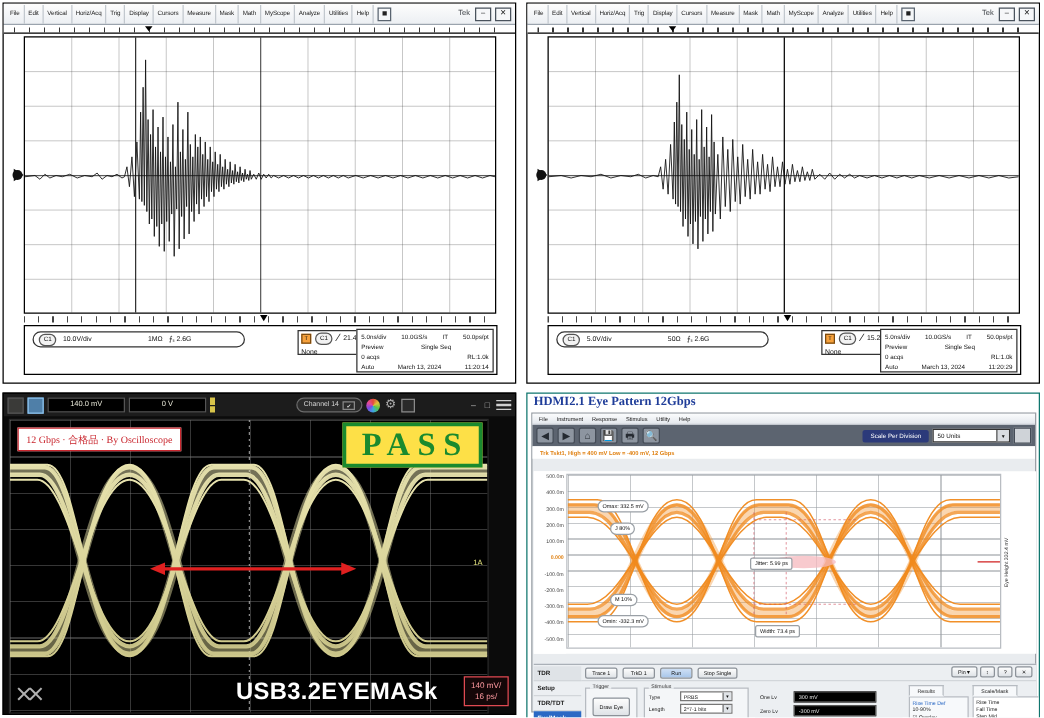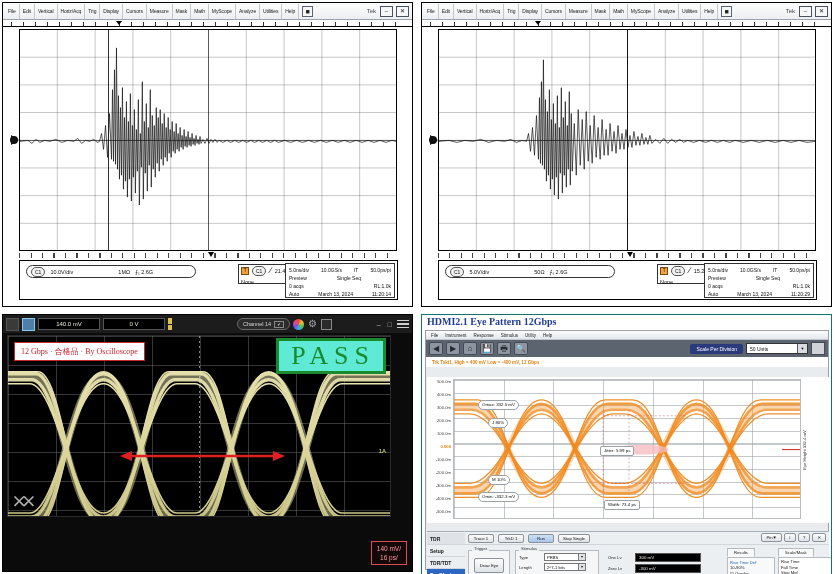--- a/index.html
+++ b/index.html
@@ -228,21 +228,21 @@
     width: 11px; height: 11px; border: 1px solid #8a8a8a; background: #2a2a2a;
   }
   .tb-spacer { flex: 1; }
   .tb-winbtn { color:#bbb; font-size: 7px; padding: 0 2px; }
   .tb-hamb { width: 12px; height: 11px; display:flex; flex-direction:column;
     justify-content:space-around; }
   .tb-hamb i { height: 1.5px; background: #cfcfcf; display:block; }
 
   .usb-screen {
     position: absolute; left: 4px; top: 20px;
-    width: 384px; height: 182px;
+    width: 384px; height: 236px;
     background: #000;
     border: 1px solid #2a2a2a;
     overflow: hidden;
     padding-left: 20px;
   }
   .usb-grid {
     position: absolute; inset: 0;
     background-image:
       repeating-linear-gradient(to right, rgba(120,120,120,.45) 0 1px, transparent 1px 48px),
       repeating-linear-gradient(to bottom, rgba(120,120,120,.45) 0 1px, transparent 1px 29px);
@@ -253,22 +253,22 @@
   }
   .usb-caption {
     position: absolute; left: 6px; top: 6px;
     background: #fff; border: 1px solid #c9252d;
     color: #c9252d; font-size: 8px;
     padding: 3px 6px; white-space: nowrap;
     font-family: "Liberation Serif", serif;
   }
   .pass-badge {
     position: absolute; right: 4px; top: 2px;
-    background: #5eead4; border: 3px solid #1a8a2e;
-    color: #1a8a2e; font-weight: normal;
+    background: #fde047; border: 3px solid #1a8a2e;
+    color: #1a8a2e; font-weight: bold;
     font-size: 26px; letter-spacing: 6px;
     padding: 1px 8px 2px 12px;
     font-family: "Liberation Serif", serif;
     line-height: 1.05;
   }
   .usb-arrow-wrap { position: absolute; left: 112px; top: 112px; width: 165px; height: 12px; }
   .usb-title {
     position: absolute; right: 62px; bottom: 6px;
     color: #fff; font-size: 19px; font-weight: bold; letter-spacing: .3px;
   }
@@ -762,20 +762,21 @@
           <line x1="10" y1="6" x2="155" y2="6" stroke="#e02020" stroke-width="2.6"></line>
           <polygon points="0,6 12,1 12,11" fill="#e02020"></polygon>
           <polygon points="165,6 153,1 153,11" fill="#e02020"></polygon>
         </svg>
       </div>
 
       <div class="usb-sidelabel">1A</div>
       <div class="usb-logo">⨉⨉</div>
     </div>
 
+    <div class="usb-title">USB3.2EYEMASk</div>
     <div class="usb-spec">
       <div>140 mV/</div>
       <div>16 ps/</div>
     </div>
   </div>
 
   <div id="hdmi-panel">
     <div class="hdmi-title">HDMI2.1 Eye Pattern  12Gbps</div>
 
     <div class="hdmi-app">

